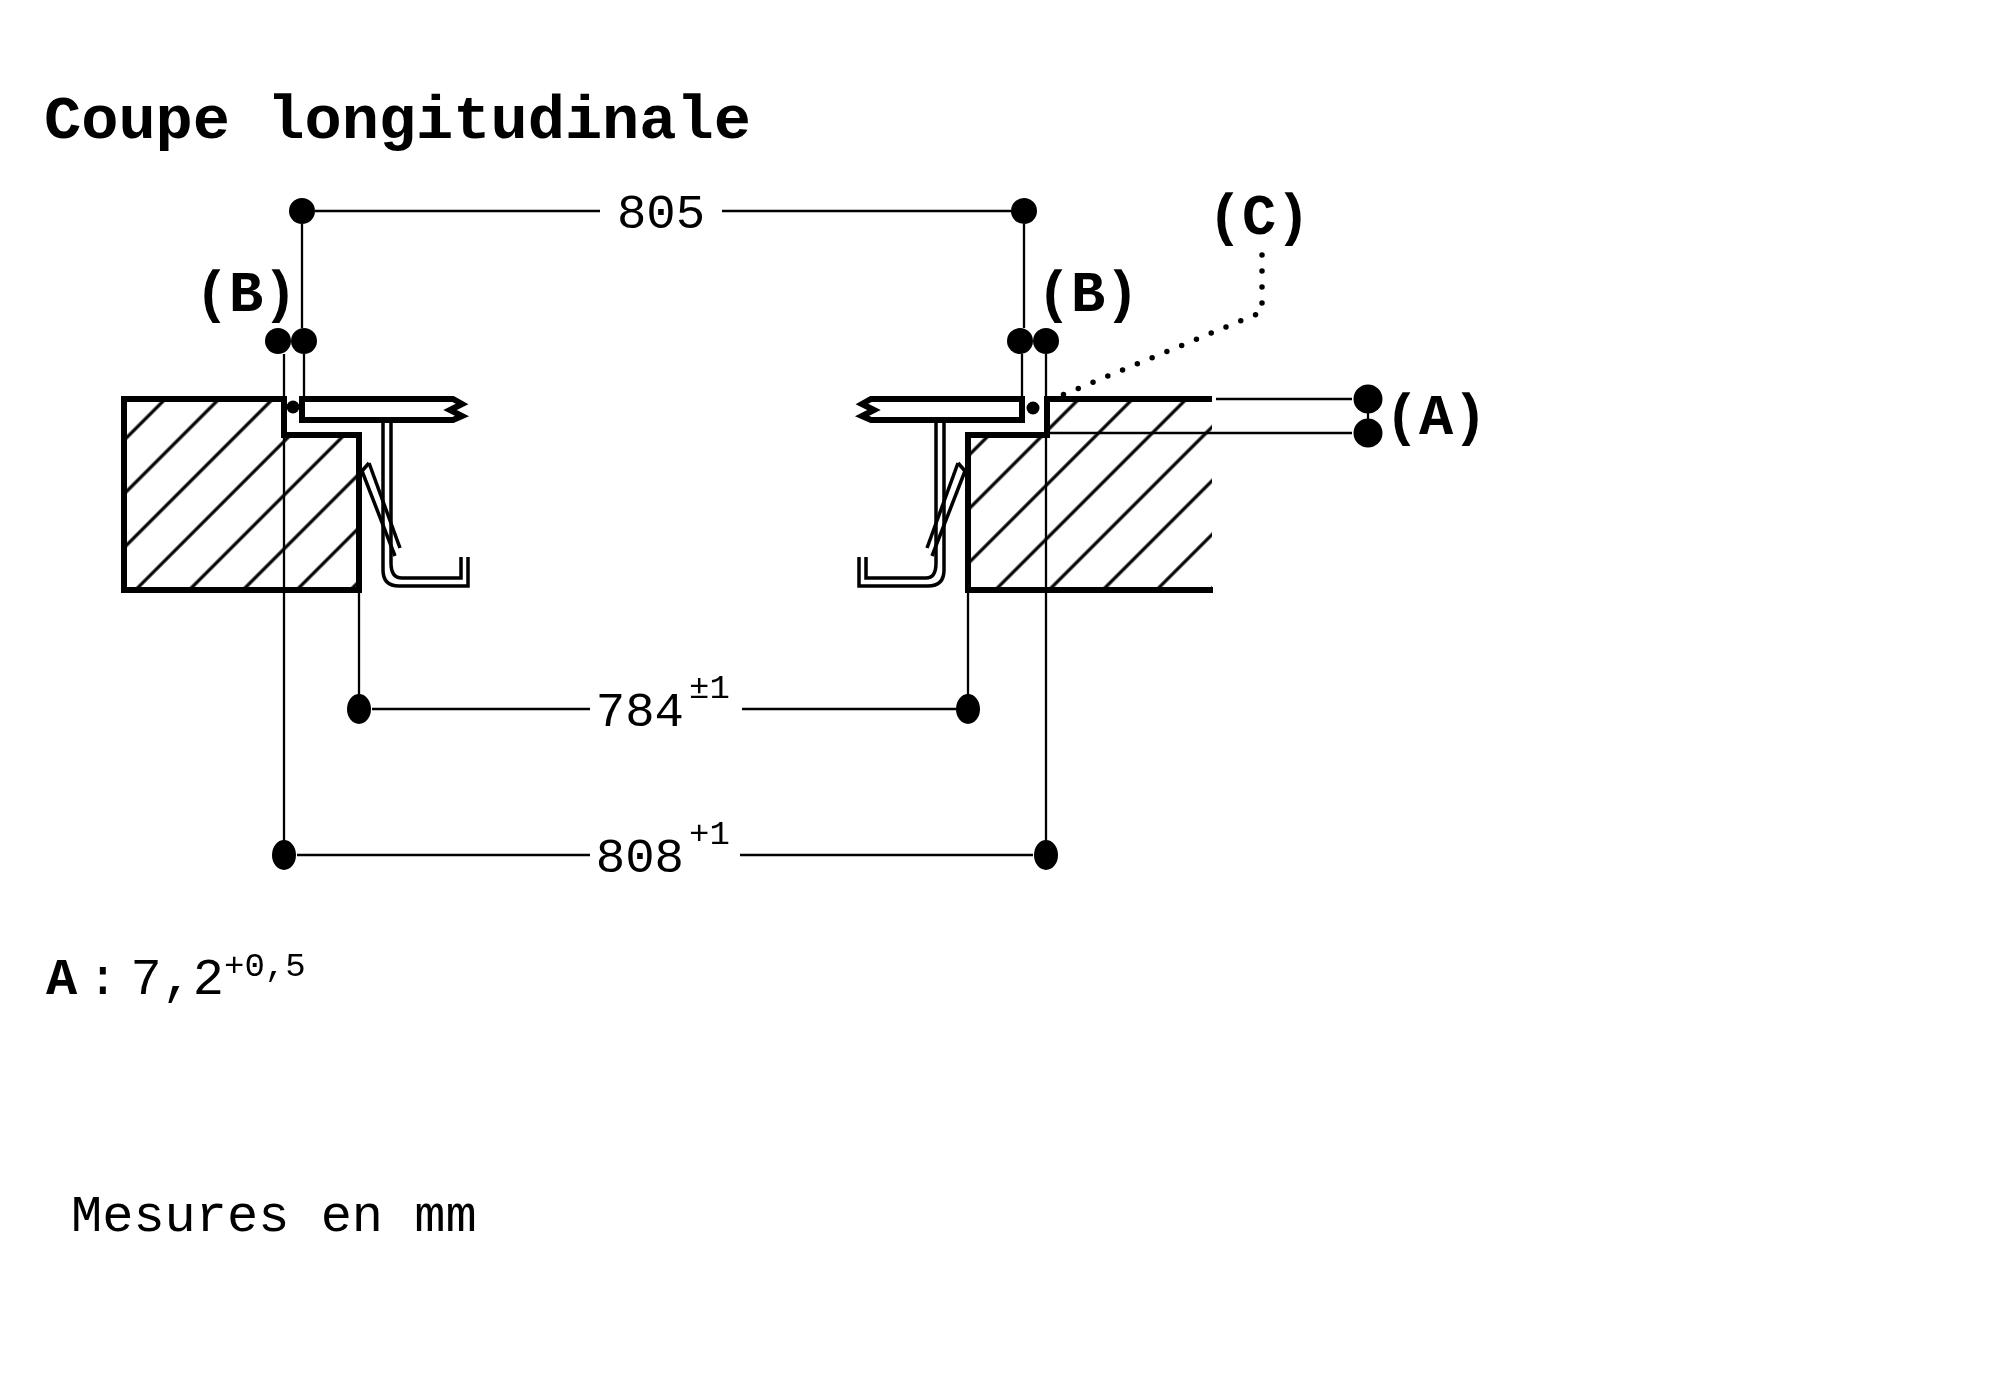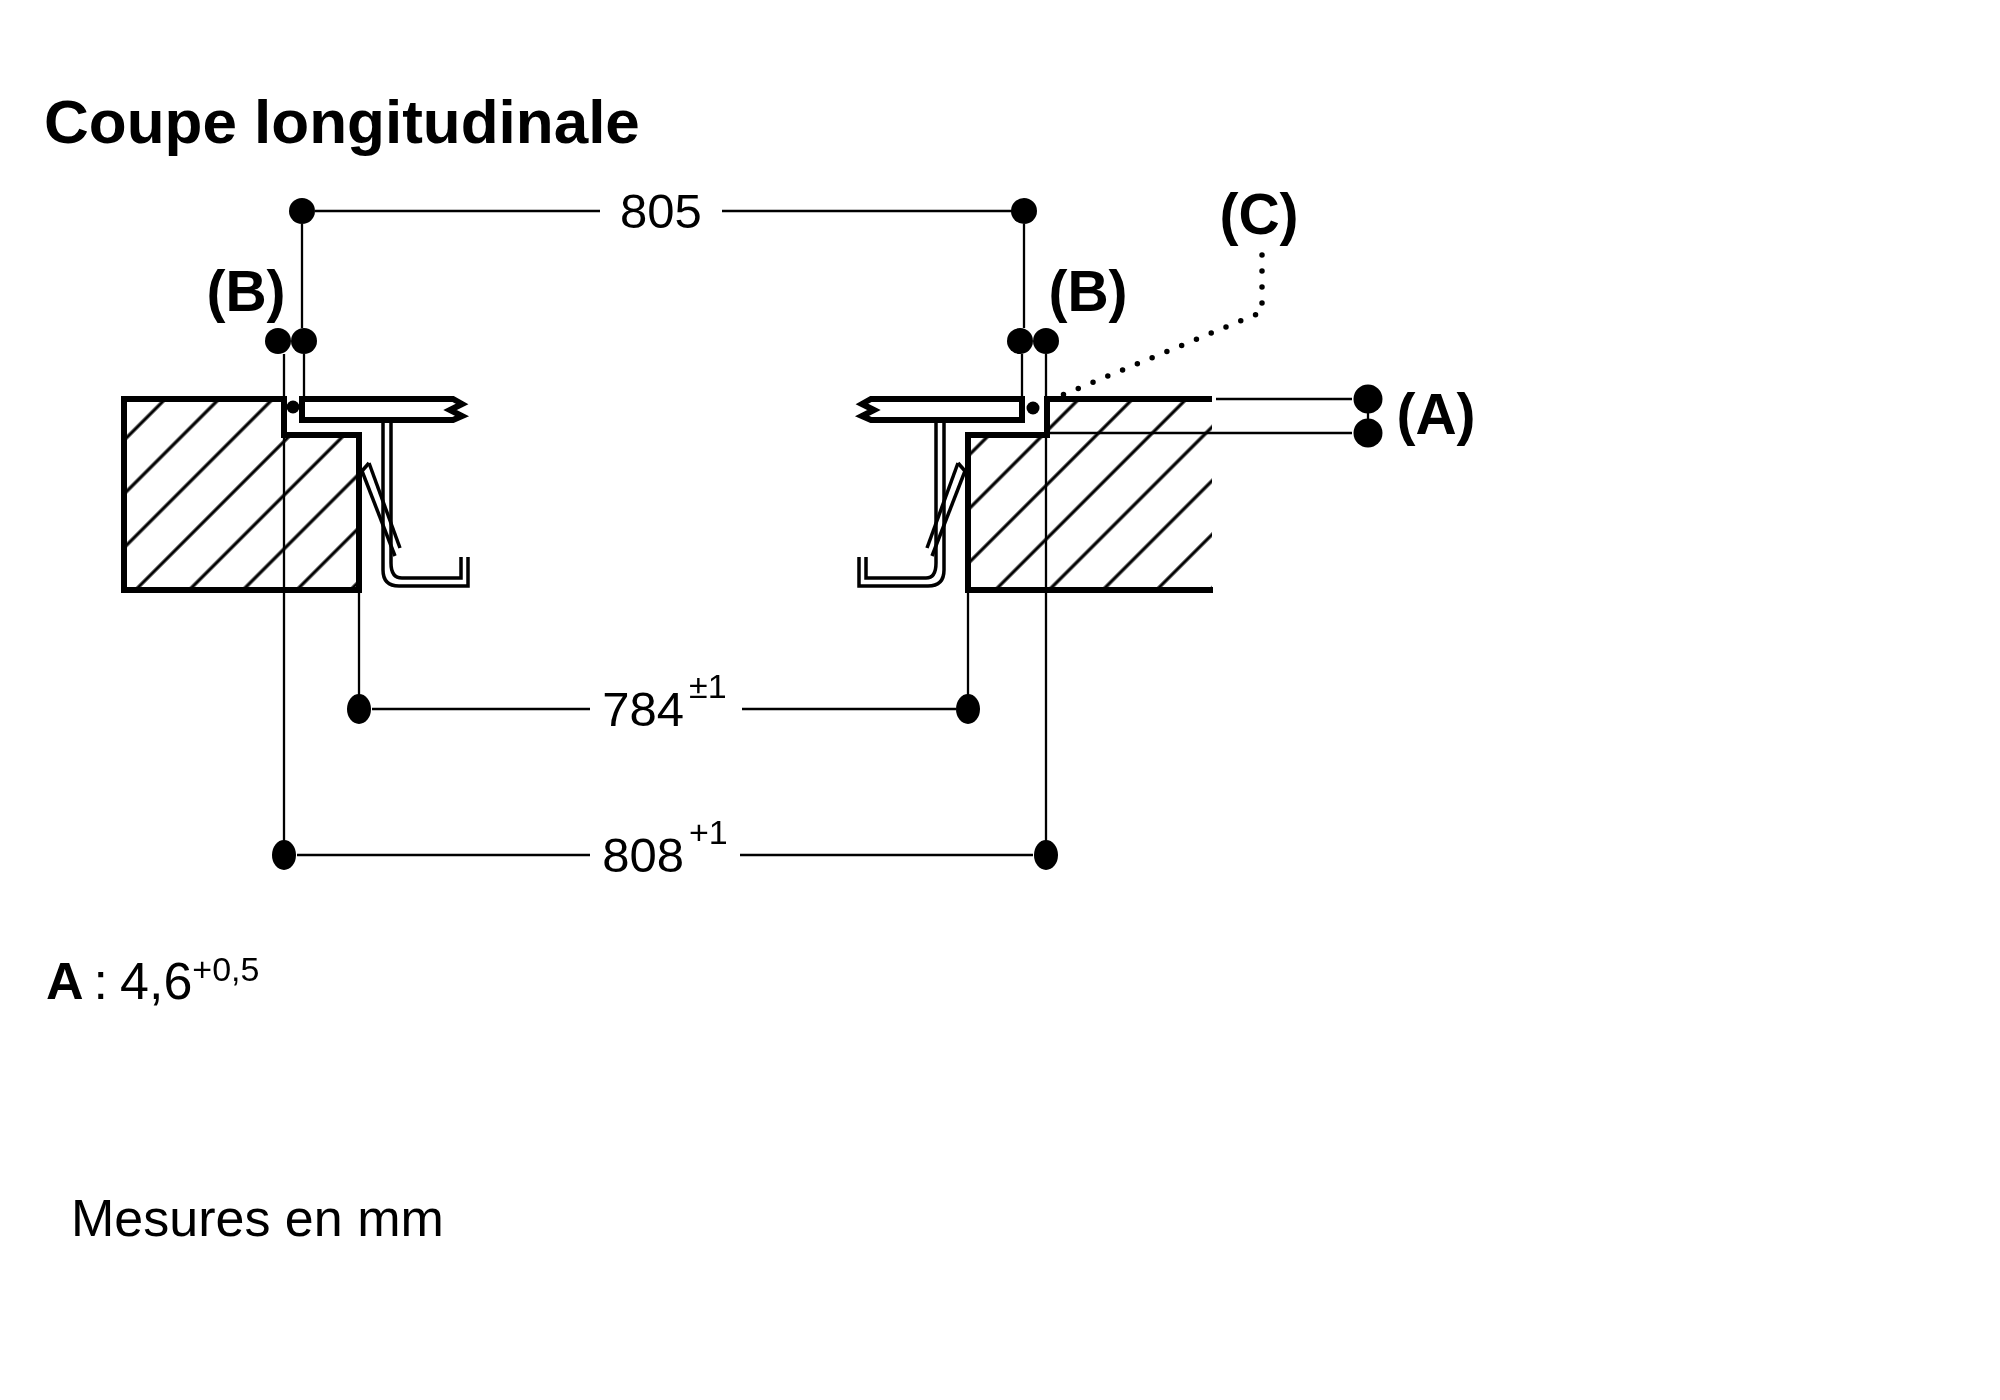--- a/index.html
+++ b/index.html
@@ -1,20 +1,20 @@
 <!DOCTYPE html>
 <html><head>
 <meta charset="utf-8">
 <style>
   html,body{margin:0;padding:0;background:#ffffff;}
   .page{
     position:relative;
     width:2000px;height:1400px;
     background:#ffffff;
-    font-family:Liberation Sans, sans-serif;
+    font-family:Liberation Mono, monospace;
     color:#000;
     overflow:hidden;
   }
   .title{
     position:absolute;left:44px;top:86px;
     font-size:62px;font-weight:bold;letter-spacing:0px;
     white-space:nowrap;
   }
   svg.drawing{position:absolute;left:0;top:0;}
   .legend{position:absolute;left:46px;top:952px;}
@@ -136,19 +136,19 @@
       <line x1="1049" y1="433" x2="1352" y2="433" stroke="#000" stroke-width="2.3"></line>
       <line x1="1368" y1="399" x2="1368" y2="433" stroke="#000" stroke-width="2.3"></line>
       <circle cx="1368" cy="399" r="14.5" fill="#000"></circle>
       <circle cx="1368" cy="433" r="14.5" fill="#000"></circle>
       <text class="callout" x="1436" y="434" text-anchor="middle">(A)</text>
     </g>
   </svg>
 
   <div class="legend">
     <div class="legend-row">
-      <span class="lkey">A</span><span class="lsep">:</span><span>4,6</span><span class="lsup">+0,5</span>
+      <span class="lkey">A</span><span class="lsep">:</span><span>7,2</span><span class="lsup">+0,5</span>
     </div>
   </div>
 
   <div class="footnote">Mesures en mm</div>
 
 </div>
 
 </body></html>

